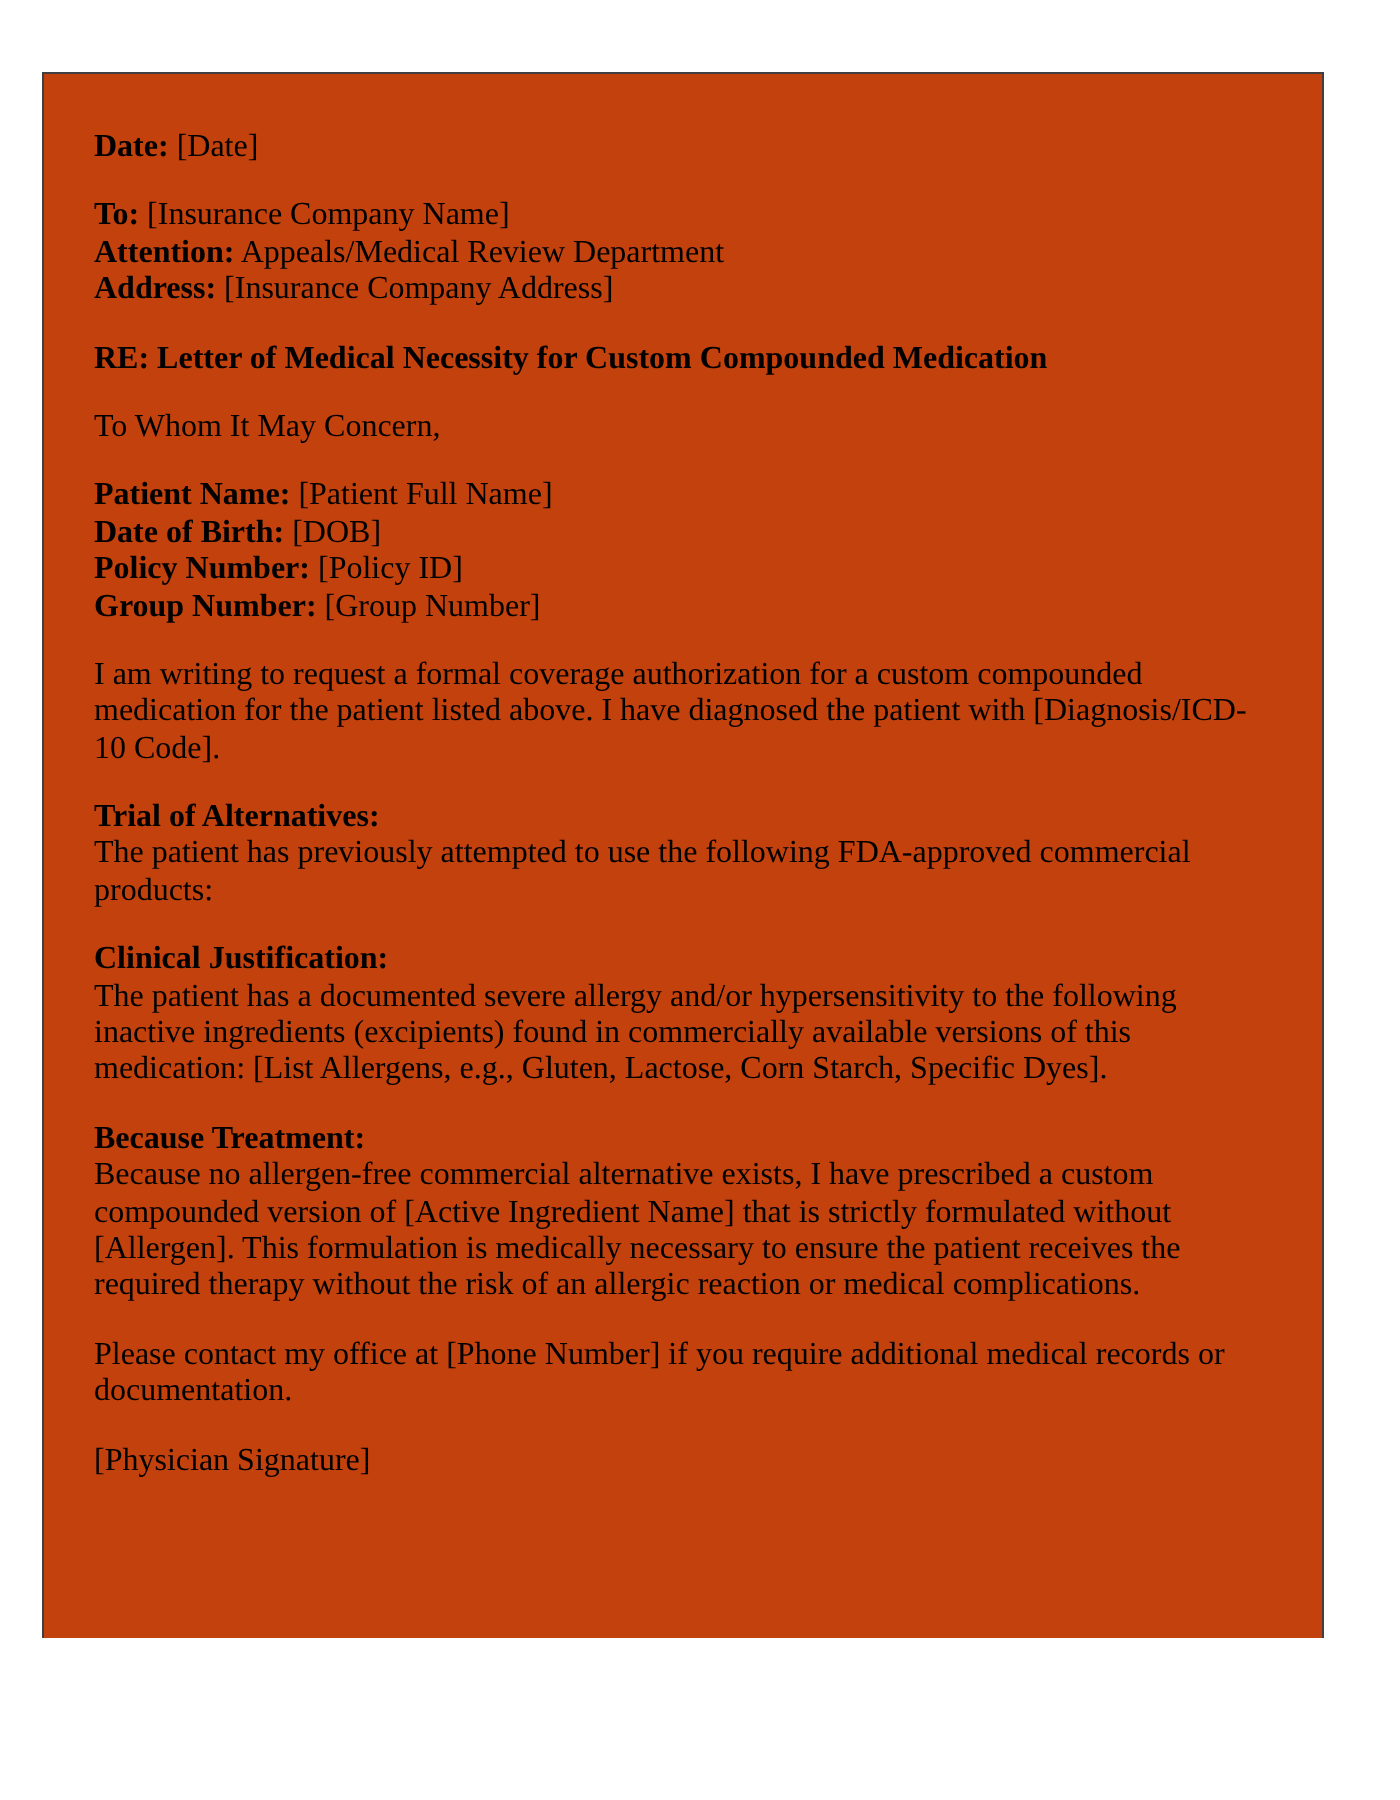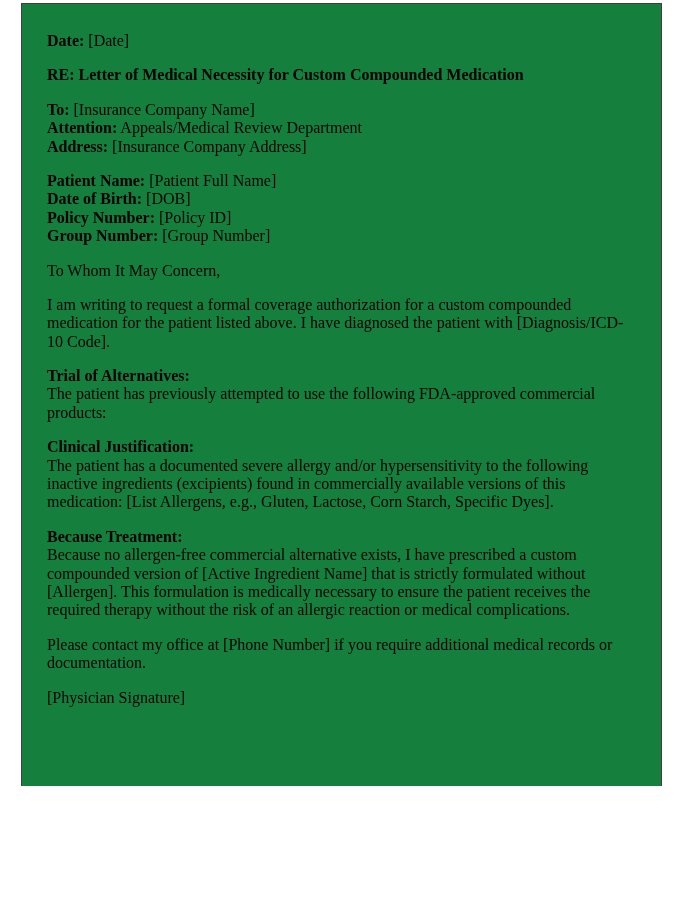--- a/index.html
+++ b/index.html
@@ -13,27 +13,27 @@
     position: relative;
     font-family: "Liberation Serif", serif;
     font-size: 16px;
     line-height: 1.15;
     color: #000000;
     overflow: hidden;
   }
   .letter-frame {
     position: absolute;
     left: 21px;
-    top: 3px;
+    top: 36px;
     width: 589px;
     height: 770px;
     border: 1px solid #3f3f3f;
     border-bottom: none;
     padding: 12px 25px 0 25px;
-    background: #15803d;
+    background: #c2410c;
     overflow: hidden;
   }
   .letter-frame p {
     margin: 16px 0;
   }
   .letter-frame ul {
     margin: 16px 0;
     padding-left: 40px;
   }
   .letter-frame li {
@@ -42,36 +42,36 @@
   .line { display: block; }
   strong { font-weight: bold; }
 </style>
 </head>
 <body>
 
 <div class="letter-frame">
 
   <p><strong>Date:</strong> <span>[Date]</span></p>
 
-  <p><strong>RE: Letter of Medical Necessity for Custom Compounded Medication</strong></p>
-
   <p>
     <span class="line"><strong>To:</strong> <span>[Insurance Company Name]</span></span>
     <span class="line"><strong>Attention:</strong> <span>Appeals/Medical Review Department</span></span>
     <span class="line"><strong>Address:</strong> <span>[Insurance Company Address]</span></span>
   </p>
+
+  <p><strong>RE: Letter of Medical Necessity for Custom Compounded Medication</strong></p>
+
+  <p>To Whom It May Concern,</p>
 
   <p>
     <span class="line"><strong>Patient Name:</strong> <span>[Patient Full Name]</span></span>
     <span class="line"><strong>Date of Birth:</strong> <span>[DOB]</span></span>
     <span class="line"><strong>Policy Number:</strong> <span>[Policy ID]</span></span>
     <span class="line"><strong>Group Number:</strong> <span>[Group Number]</span></span>
   </p>
-
-  <p>To Whom It May Concern,</p>
 
   <p>I am writing to request a formal coverage authorization for a custom compounded medication for the patient listed above. I have diagnosed the patient with [Diagnosis/ICD-10 Code].</p>
 
   <p>
     <strong class="line">Trial of Alternatives:</strong>
     <span class="line">The patient has previously attempted to use the following FDA-approved commercial products:</span>
   </p>
 
   <p>
     <strong class="line">Clinical Justification:</strong>

